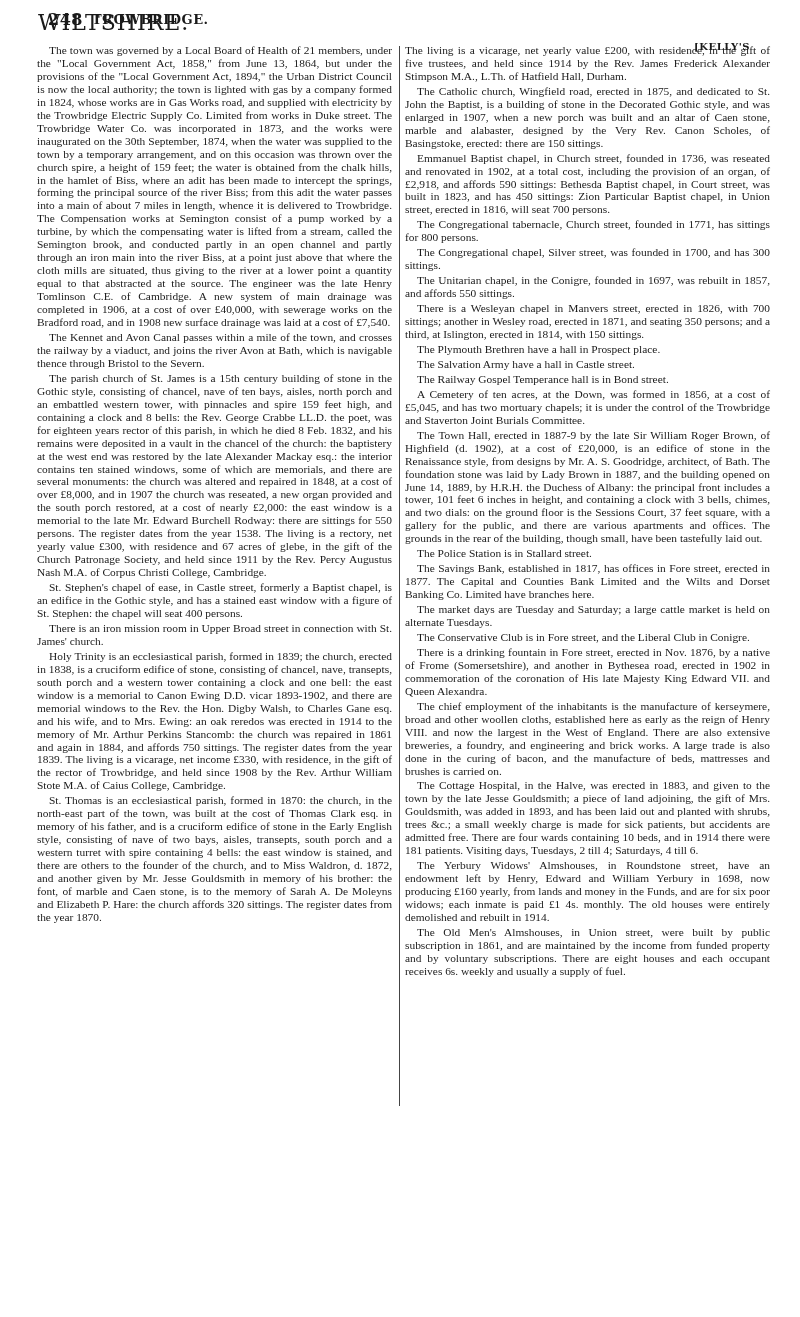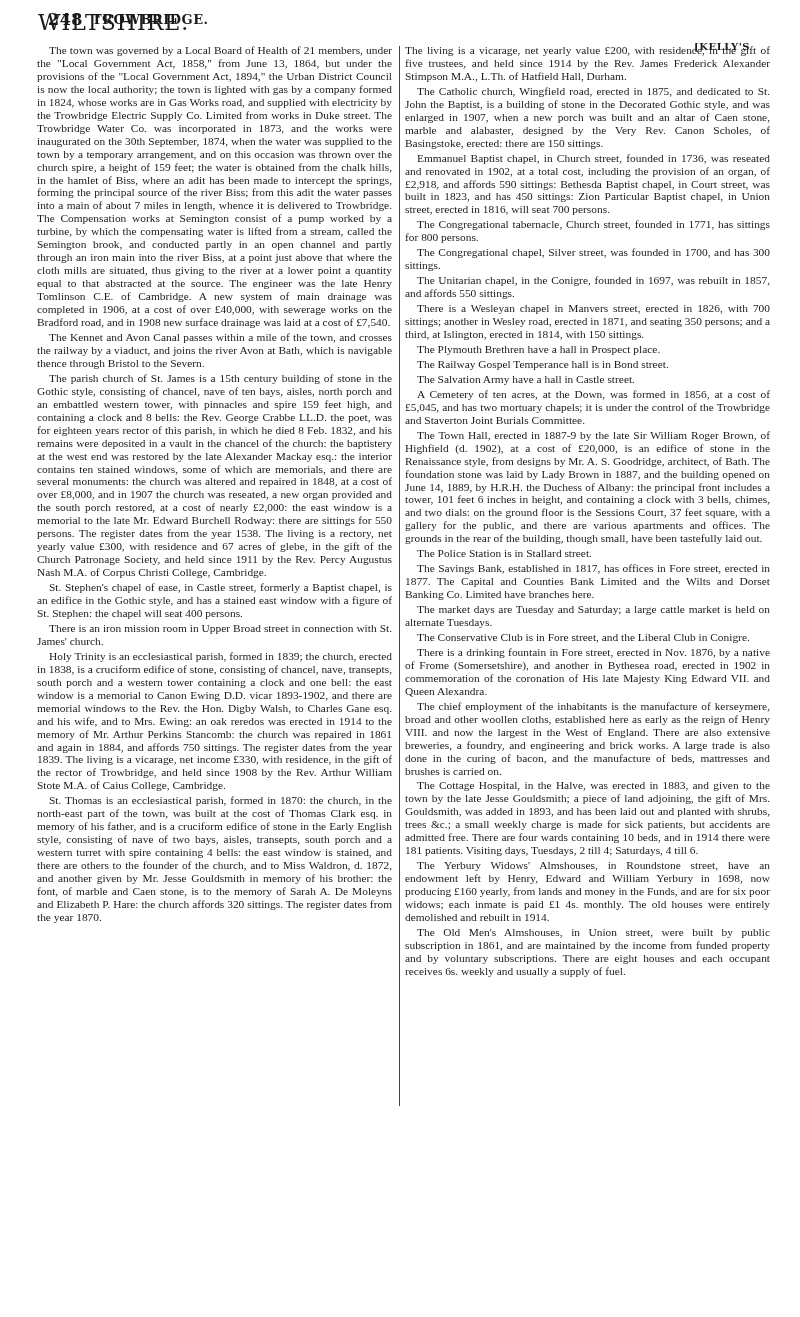--- a/index.html
+++ b/index.html
@@ -42,22 +42,22 @@
 
   <div class="col col-right">
     <p class="para cont">The living is a vicarage, net yearly value £200, with residence, in the gift of five trustees, and held since 1914 by the Rev. James Frederick Alexander Stimpson M.A., L.Th. of Hatfield Hall, Durham.</p>
     <p class="para">The Catholic church, Wingfield road, erected in 1875, and dedicated to St. John the Baptist, is a building of stone in the Decorated Gothic style, and was enlarged in 1907, when a new porch was built and an altar of Caen stone, marble and alabaster, designed by the Very Rev. Canon Scholes, of Basingstoke, erected: there are 150 sittings.</p>
     <p class="para">Emmanuel Baptist chapel, in Church street, founded in 1736, was reseated and renovated in 1902, at a total cost, including the provision of an organ, of £2,918, and affords 590 sittings: Bethesda Baptist chapel, in Court street, was built in 1823, and has 450 sittings: Zion Particular Baptist chapel, in Union street, erected in 1816, will seat 700 persons.</p>
     <p class="para">The Congregational tabernacle, Church street, founded in 1771, has sittings for 800 persons.</p>
     <p class="para">The Congregational chapel, Silver street, was founded in 1700, and has 300 sittings.</p>
     <p class="para">The Unitarian chapel, in the Conigre, founded in 1697, was rebuilt in 1857, and affords 550 sittings.</p>
     <p class="para">There is a Wesleyan chapel in Manvers street, erected in 1826, with 700 sittings; another in Wesley road, erected in 1871, and seating 350 persons; and a third, at Islington, erected in 1814, with 150 sittings.</p>
     <p class="para">The Plymouth Brethren have a hall in Prospect place.</p>
+    <p class="para">The Salvation Army have a hall in Castle street.</p>
     <p class="para">The Railway Gospel Temperance hall is in Bond street.</p>
-    <p class="para">The Salvation Army have a hall in Castle street.</p>
     <p class="para">A Cemetery of ten acres, at the Down, was formed in 1856, at a cost of £5,045, and has two mortuary chapels; it is under the control of the Trowbridge and Staverton Joint Burials Committee.</p>
     <p class="para">The Town Hall, erected in 1887-9 by the late Sir William Roger Brown, of Highfield (d. 1902), at a cost of £20,000, is an edifice of stone in the Renaissance style, from designs by Mr. A. S. Goodridge, architect, of Bath. The foundation stone was laid by Lady Brown in 1887, and the building opened on June 14, 1889, by H.R.H. the Duchess of Albany: the principal front includes a tower, 101 feet 6 inches in height, and containing a clock with 3 bells, chimes, and two dials: on the ground floor is the Sessions Court, 37 feet square, with a gallery for the public, and there are various apartments and offices. The grounds in the rear of the building, though small, have been tastefully laid out.</p>
     <p class="para">The Police Station is in Stallard street.</p>
     <p class="para">The Savings Bank, established in 1817, has offices in Fore street, erected in 1877. The Capital and Counties Bank Limited and the Wilts and Dorset Banking Co. Limited have branches here.</p>
     <p class="para">The market days are Tuesday and Saturday; a large cattle market is held on alternate Tuesdays.</p>
     <p class="para">The Conservative Club is in Fore street, and the Liberal Club in Conigre.</p>
     <p class="para">There is a drinking fountain in Fore street, erected in Nov. 1876, by a native of Frome (Somersetshire), and another in Bythesea road, erected in 1902 in commemoration of the coronation of His late Majesty King Edward VII. and Queen Alexandra.</p>
     <p class="para">The chief employment of the inhabitants is the manufacture of kerseymere, broad and other woollen cloths, established here as early as the reign of Henry VIII. and now the largest in the West of England. There are also extensive breweries, a foundry, and engineering and brick works. A large trade is also done in the curing of bacon, and the manufacture of beds, mattresses and brushes is carried on.</p>
     <p class="para">The Cottage Hospital, in the Halve, was erected in 1883, and given to the town by the late Jesse Gouldsmith; a piece of land adjoining, the gift of Mrs. Gouldsmith, was added in 1893, and has been laid out and planted with shrubs, trees &amp;c.; a small weekly charge is made for sick patients, but accidents are admitted free. There are four wards containing 10 beds, and in 1914 there were 181 patients. Visiting days, Tuesdays, 2 till 4; Saturdays, 4 till 6.</p>
     <p class="para">The Yerbury Widows' Almshouses, in Roundstone street, have an endowment left by Henry, Edward and William Yerbury in 1698, now producing £160 yearly, from lands and money in the Funds, and are for six poor widows; each inmate is paid £1 4s. monthly. The old houses were entirely demolished and rebuilt in 1914.</p>

